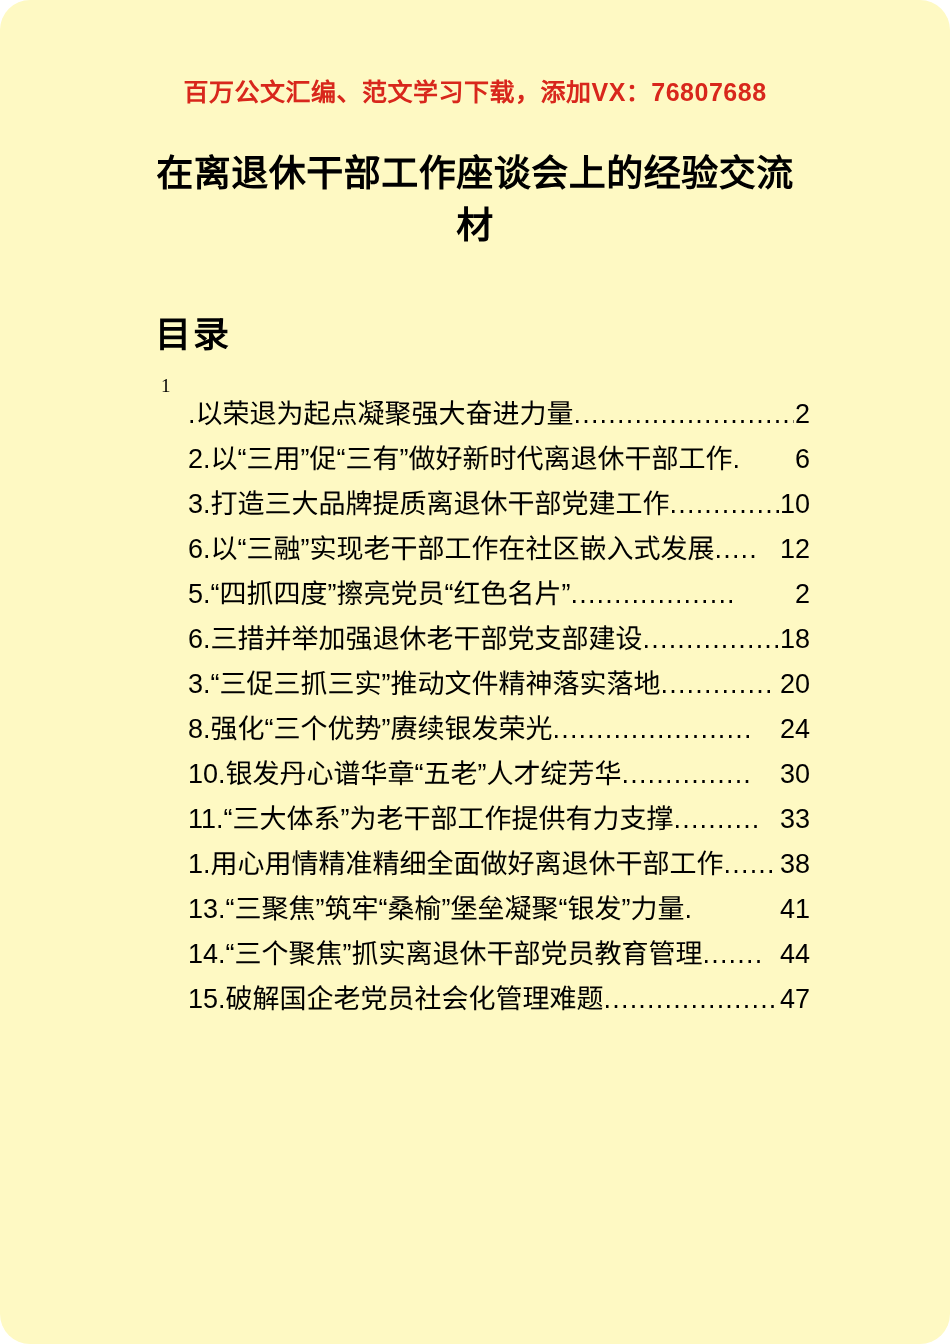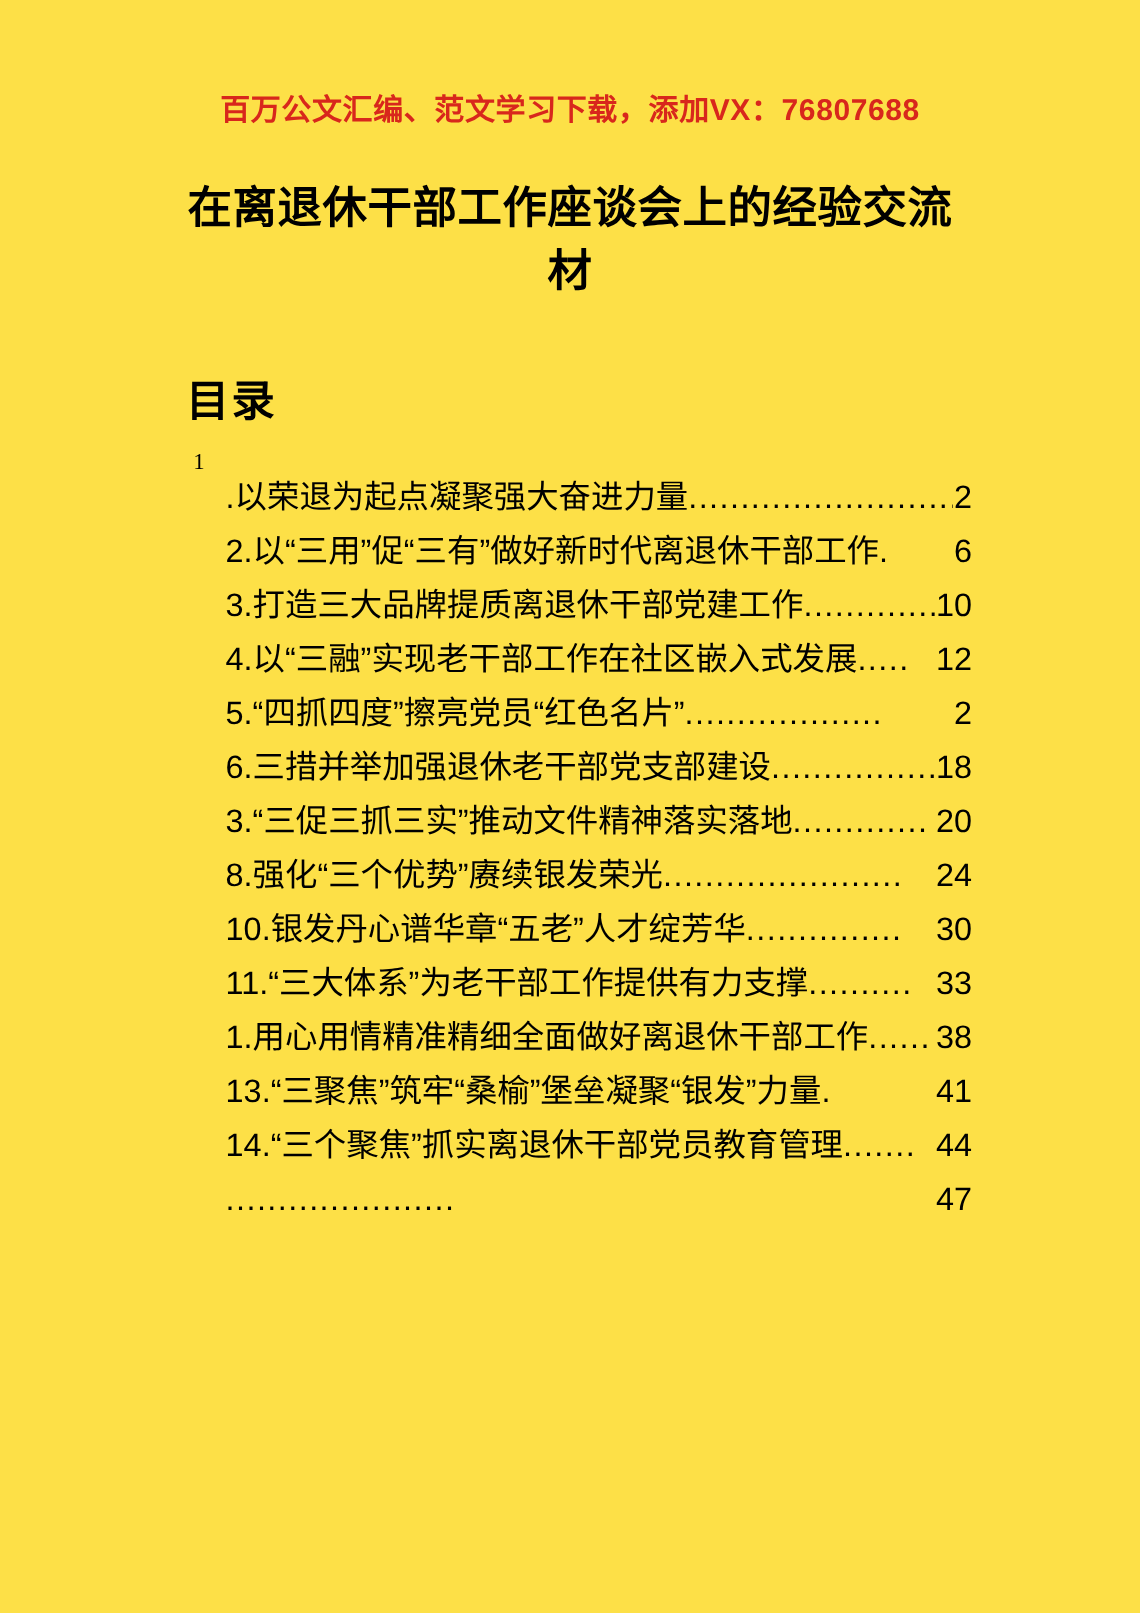--- a/index.html
+++ b/index.html
@@ -5,25 +5,26 @@
 <style>
   html, body {
     margin: 0;
     padding: 0;
     background: #ffffff;
   }
   .page {
     position: relative;
     width: 950px;
     height: 1344px;
-    background: #fde047;
+    background: #fef9c3;
     font-family: "Liberation Sans", "DejaVu Sans", sans-serif;
     color: #000000;
     overflow: hidden;
     box-sizing: border-box;
+    border-radius: 30px;
   }
 
   
   .promo-banner {
     position: absolute;
     left: 0;
     top: 76px;
     width: 950px;
     text-align: center;
     font-size: 25px;
@@ -132,21 +133,21 @@
         <span class="toc-label">2.以“三用”促“三有”做好新时代离退休干部工作</span>
         <span class="toc-leader">.</span>
         <span class="toc-page">6</span>
       </div>
       <div class="toc-row">
         <span class="toc-label">3.打造三大品牌提质离退休干部党建工作</span>
         <span class="toc-leader">..............</span>
         <span class="toc-page">10</span>
       </div>
       <div class="toc-row">
-        <span class="toc-label">4.以“三融”实现老干部工作在社区嵌入式发展</span>
+        <span class="toc-label">6.以“三融”实现老干部工作在社区嵌入式发展</span>
         <span class="toc-leader">.....</span>
         <span class="toc-page">12</span>
       </div>
       <div class="toc-row">
         <span class="toc-label">5.“四抓四度”擦亮党员“红色名片”</span>
         <span class="toc-leader">...................</span>
         <span class="toc-page">2</span>
       </div>
       <div class="toc-row">
         <span class="toc-label">6.三措并举加强退休老干部党支部建设</span>
@@ -182,18 +183,19 @@
         <span class="toc-label">13.“三聚焦”筑牢“桑榆”堡垒凝聚“银发”力量</span>
         <span class="toc-leader">.</span>
         <span class="toc-page">41</span>
       </div>
       <div class="toc-row">
         <span class="toc-label">14.“三个聚焦”抓实离退休干部党员教育管理</span>
         <span class="toc-leader">.......</span>
         <span class="toc-page">44</span>
       </div>
       <div class="toc-row">
+        <span class="toc-label">15.破解国企老党员社会化管理难题</span>
         <span class="toc-leader">......................</span>
         <span class="toc-page">47</span>
       </div>
     </div>
 
 </div>
 
 </body></html>

